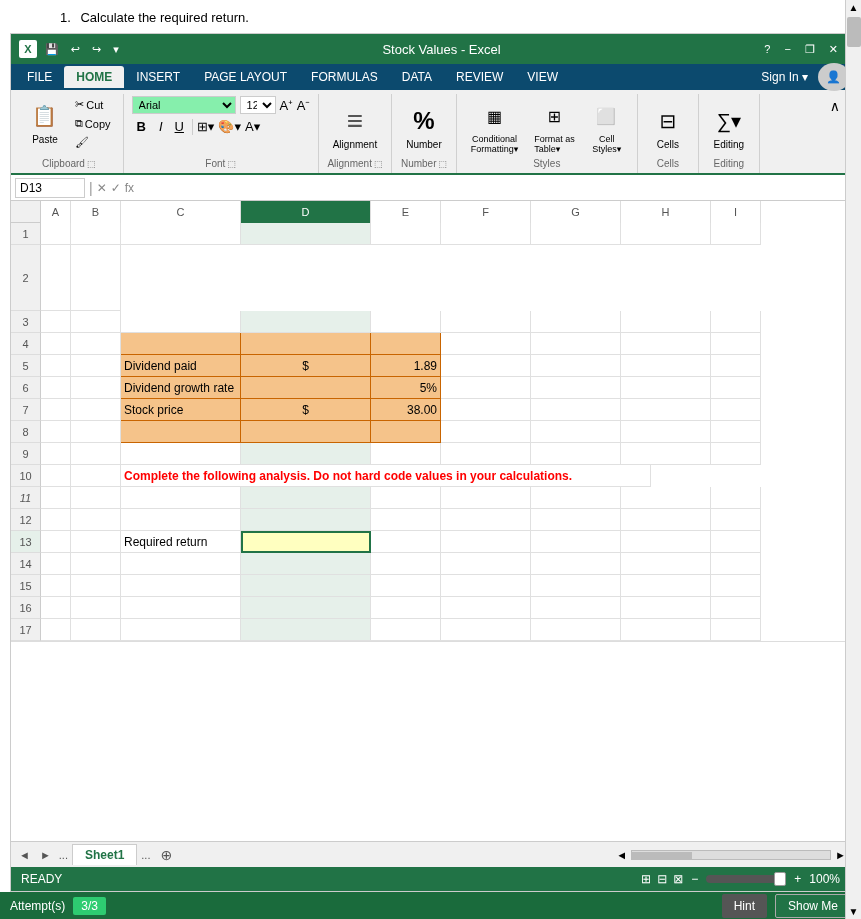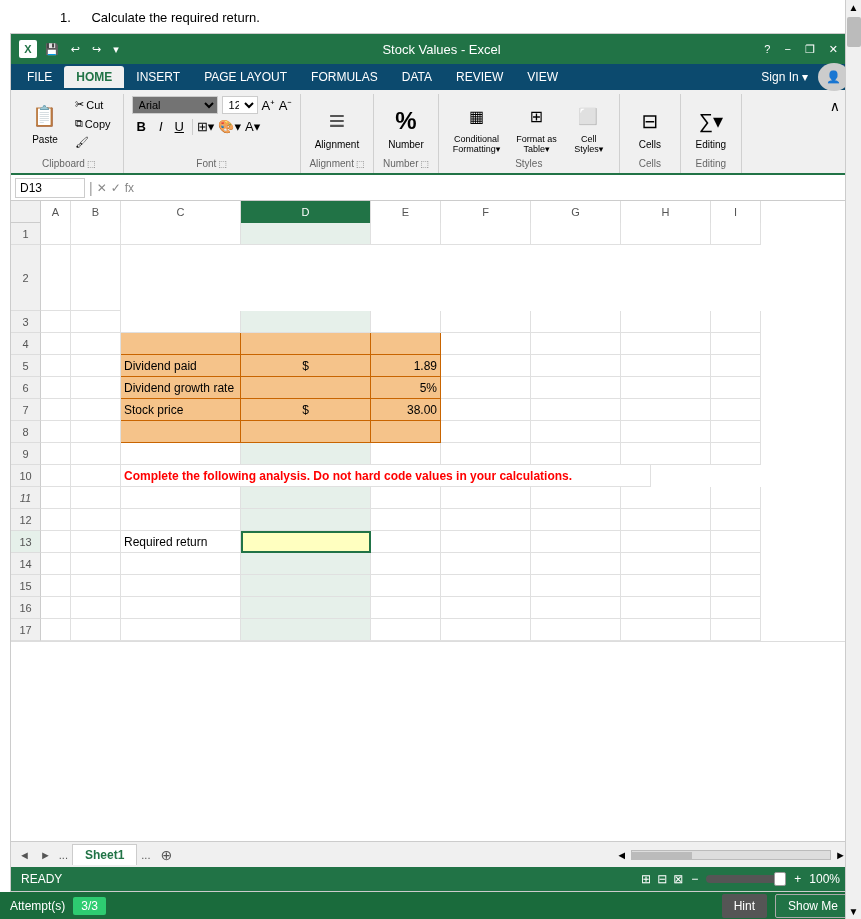--- a/index.html
+++ b/index.html
@@ -75,21 +75,21 @@
       justify-content: space-between;
     }
     .ribbon-group:last-child { border-right: none; }
     .ribbon-group-content { display: flex; align-items: flex-start; gap: 4px; flex: 1; }
     .ribbon-group-label { font-size: 10px; color: #666; text-align: center; padding-bottom: 2px; width: 100%; display: flex; align-items: center; justify-content: center; gap: 2px; }
     .ribbon-btn-large { display: flex; flex-direction: column; align-items: center; justify-content: center; gap: 2px; cursor: pointer; padding: 4px 6px; font-size: 10px; min-width: 40px; }
     .ribbon-icon-large { width: 32px; height: 32px; display: flex; align-items: center; justify-content: center; font-size: 20px; }
     .ribbon-btn-small { display: flex; align-items: center; gap: 2px; cursor: pointer; padding: 2px 4px; font-size: 11px; }
     .clipboard-right { display: flex; flex-direction: column; gap: 2px; }
     .font-row1 { display: flex; align-items: center; gap: 4px; }
-    .font-select { font-size: 11px; border: 1px solid #ccc; padding: 1px 2px; width: 86px; background: #737373; }
+    .font-select { font-size: 11px; border: 1px solid #ccc; padding: 1px 2px; width: 104px; background: #86efac; }
     .size-select { font-size: 11px; border: 1px solid #ccc; padding: 1px 2px; width: 36px; background: white; }
     .font-row2 { display: flex; align-items: center; gap: 4px; }
     .bold-btn { font-weight: bold; font-size: 13px; cursor: pointer; padding: 1px 4px; border: 1px solid transparent; }
     .italic-btn { font-style: italic; font-size: 13px; cursor: pointer; padding: 1px 4px; }
     .underline-btn { text-decoration: underline; font-size: 13px; cursor: pointer; padding: 1px 4px; }
     .align-icon-large { font-size: 28px; color: #555; }
 
     
     .formula-bar {
       display: flex;
@@ -225,21 +225,21 @@
     }
     .scrollbar-thumb { width: 14px; height: 30px; background: #bbb; margin: 2px auto; border-radius: 2px; }
 
     .divider-line { width: 1px; height: 16px; background: #ccc; }
   </style>
 </head>
 <body>
 
 <div class="instruction-area">
   <span>1.</span>
-  <span style="margin-left:17px;">Calculate the required return.</span>
+  <span style="margin-left:6px;">Calculate the required return.</span>
 </div>
 
 <div class="excel-window">
 
   <div class="title-bar">
     <div class="title-bar-left">
       <div class="excel-icon">X</div>
 
       <span class="tb-btn">💾</span>
       <span class="tb-btn">↩</span>
@@ -352,21 +352,21 @@
     </div>
 
     <div class="ribbon-group">
       <div class="ribbon-group-content" style="gap:4px;">
         <div class="ribbon-btn-large">
           <div class="ribbon-icon-large" style="font-size:16px;">▦</div>
           <span style="font-size:9px;text-align:center;">Conditional<br>Formatting▾</span>
         </div>
         <div class="ribbon-btn-large">
           <div class="ribbon-icon-large" style="font-size:16px;">⊞</div>
-          <span style="font-size:9px;text-align:center;">Format as<br>Table▾</span>
+          <span style="font-size:9px;text-align:left;">Format as<br>Table▾</span>
         </div>
         <div class="ribbon-btn-large">
           <div class="ribbon-icon-large" style="font-size:16px;">⬜</div>
           <span style="font-size:9px;text-align:center;">Cell<br>Styles▾</span>
         </div>
       </div>
       <div class="ribbon-group-label">
         <span>Styles</span>
       </div>
     </div>

